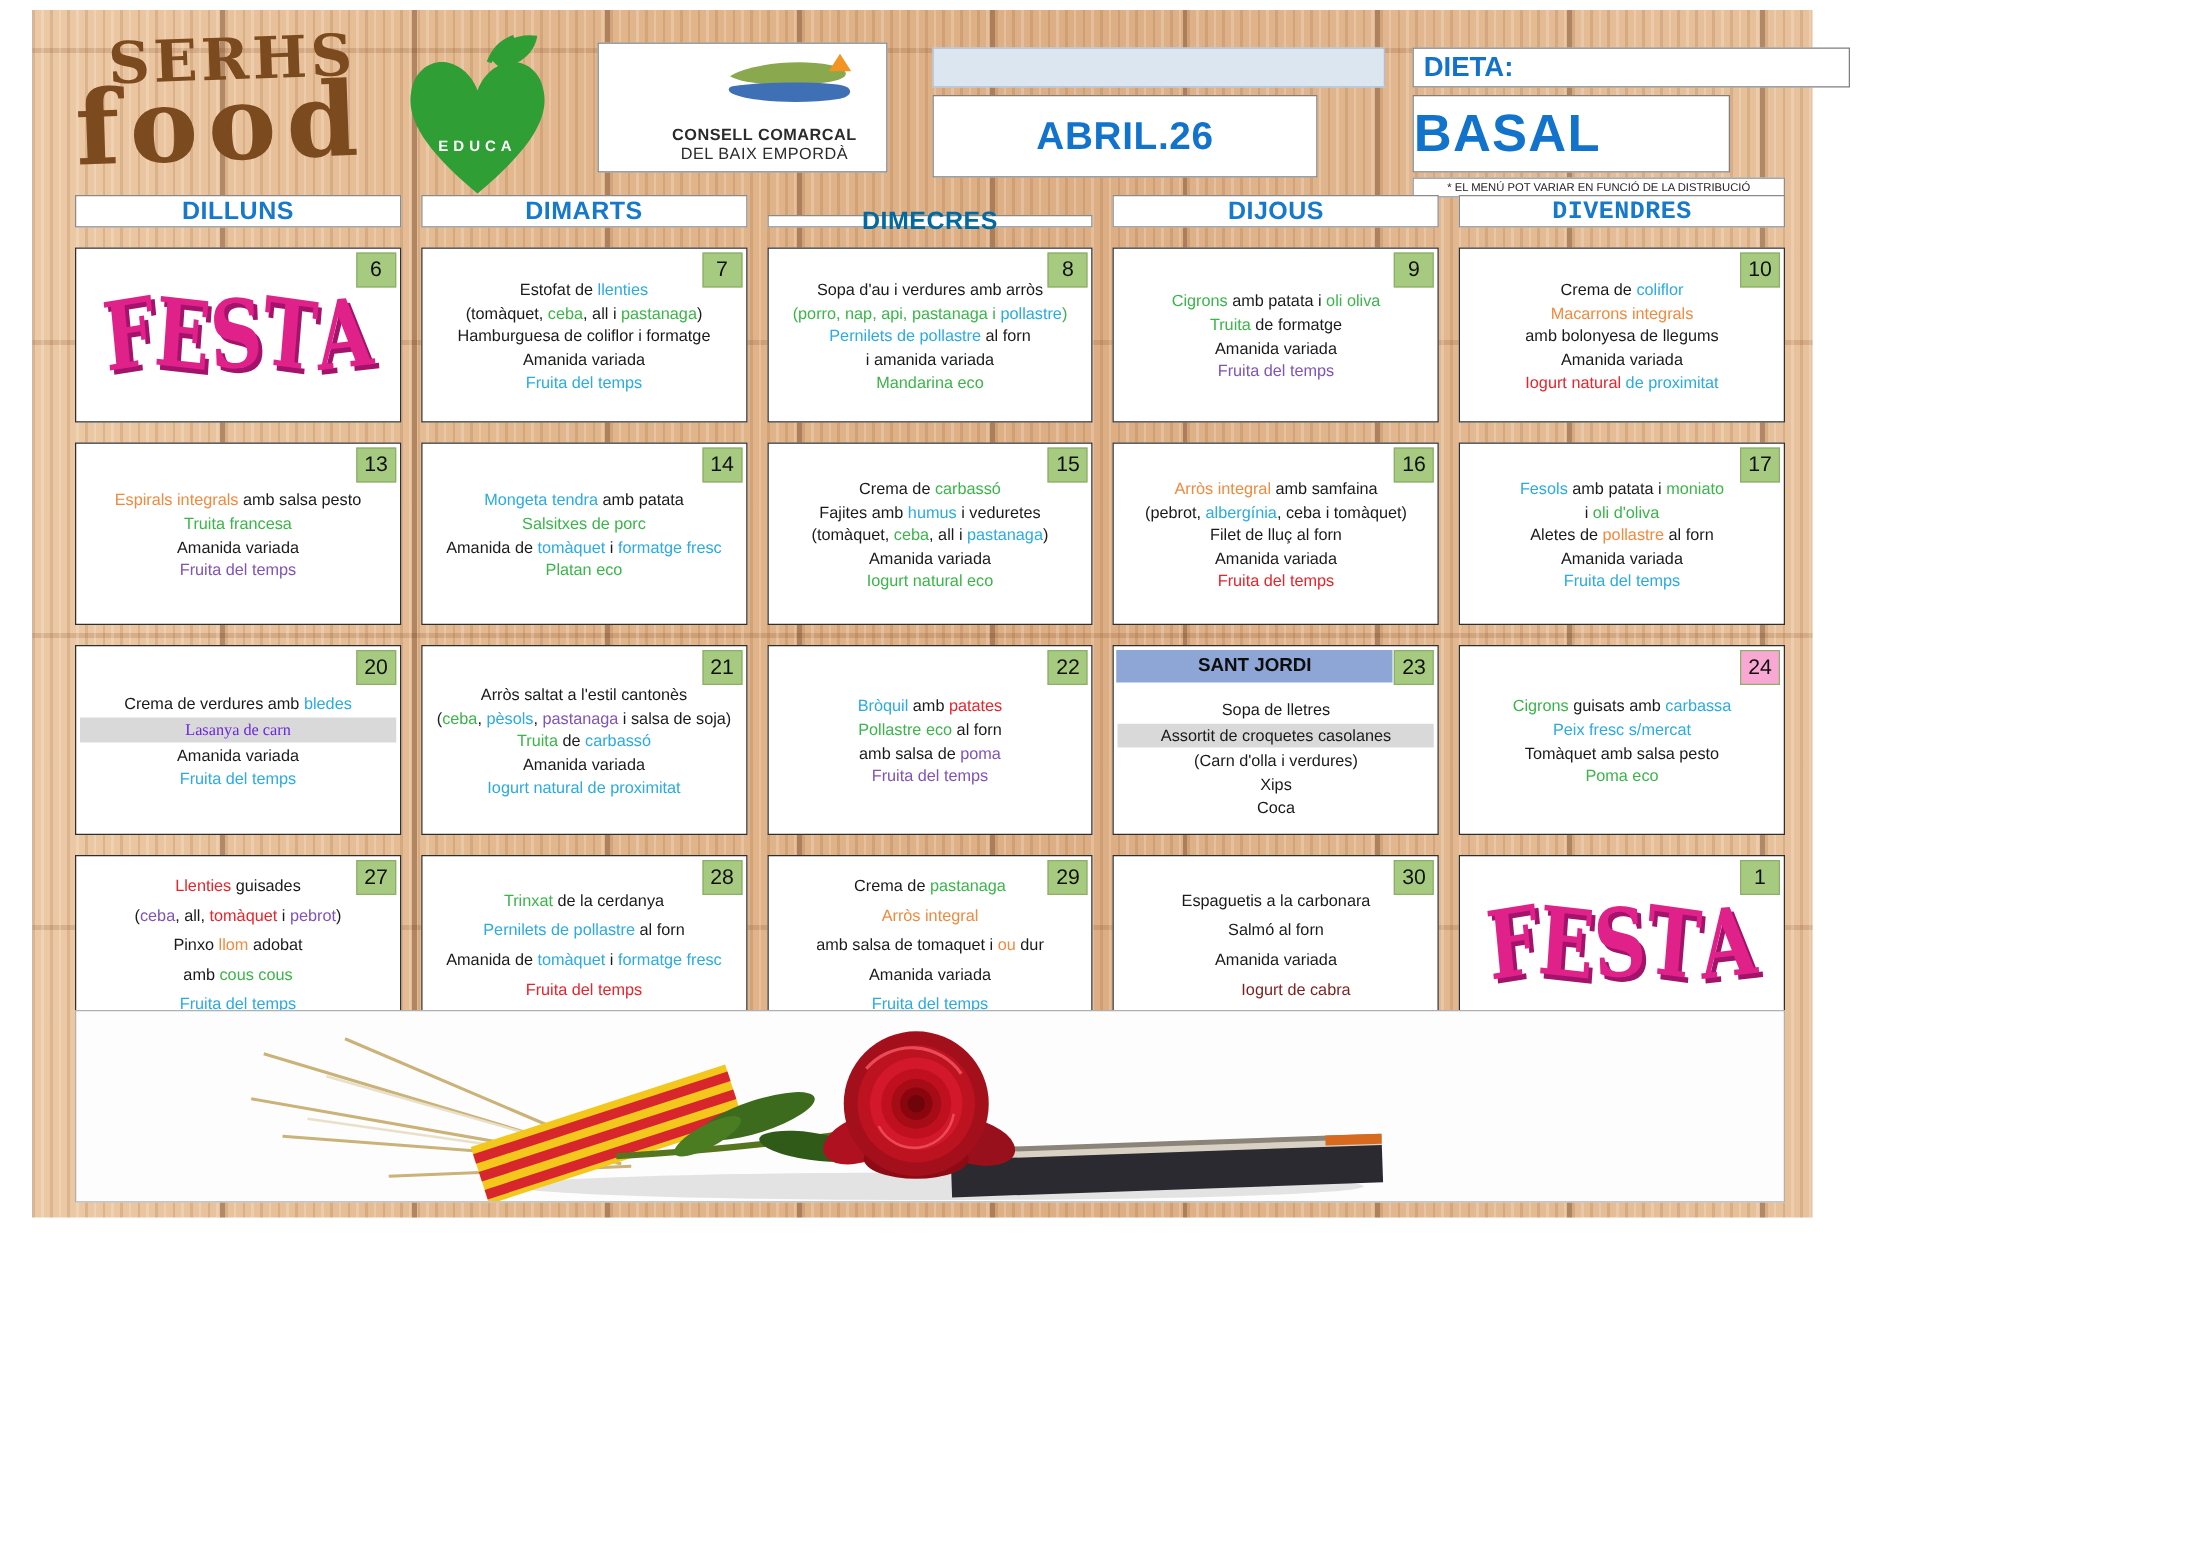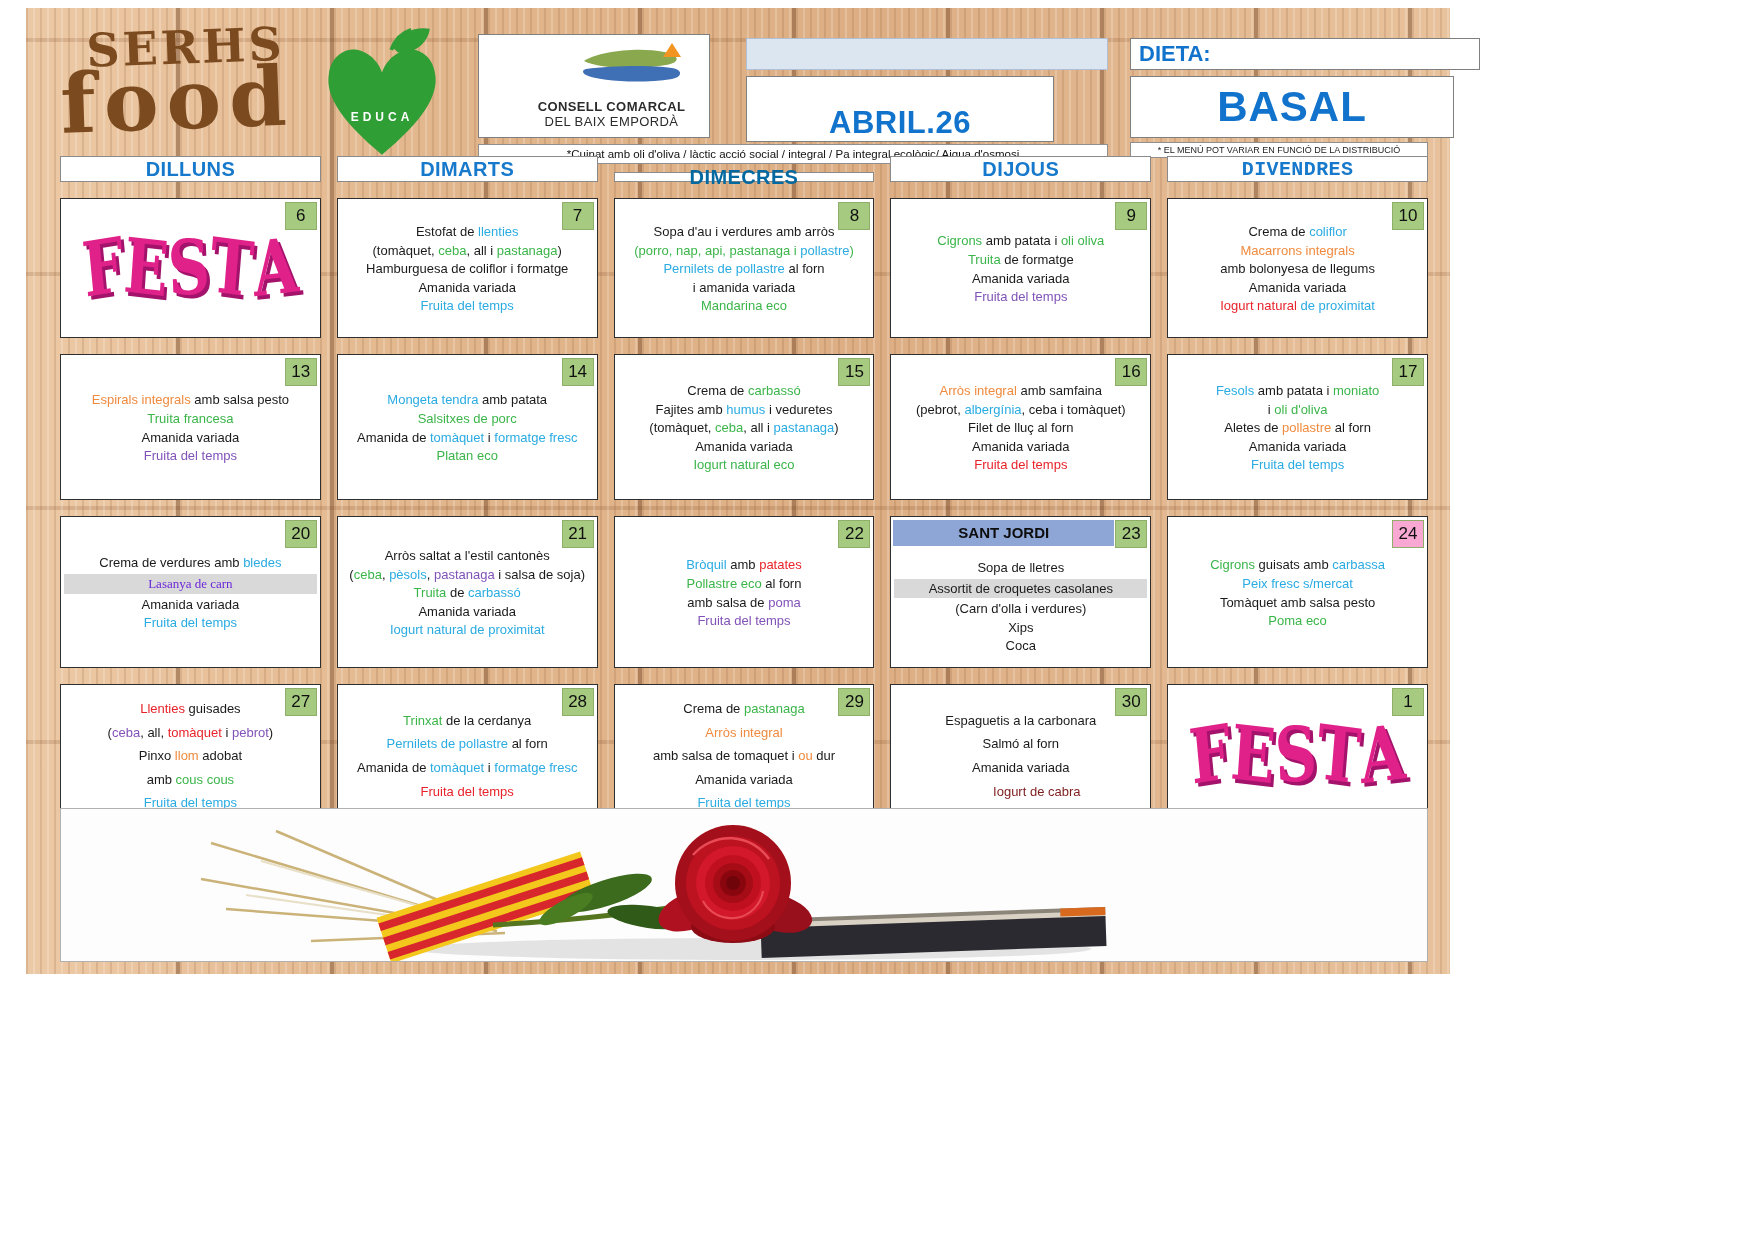--- a/index.html
+++ b/index.html
@@ -20,27 +20,27 @@
          transform:rotate(-2deg);line-height:1;}
   #brand .t1{font-family:"DejaVu Serif",serif;font-weight:bold;font-size:46px;letter-spacing:3px;margin-left:28px;}
   #brand .t2{font-family:"DejaVu Serif",serif;font-weight:bold;font-size:82px;letter-spacing:8px;margin-top:-12px;}
   #educa{position:absolute;left:288px;top:18px;width:136px;height:146px;}
   #educa .word{position:absolute;left:50%;top:62%;transform:translate(-50%,-50%);
                color:#fff;font-weight:bold;font-size:12px;letter-spacing:4px;}
   #consell{left:452px;top:26px;width:232px;height:104px;text-align:center;padding-left:35px;}
   #consell .l1{font-weight:bold;font-size:13px;color:#2b2b2b;margin-top:2px;letter-spacing:.4px;}
   #consell .l2{font-size:13px;color:#2b2b2b;letter-spacing:.4px;}
   #bluebar{left:720px;top:30px;width:362px;height:32px;background:#dce6f1;border:1px solid #aebfd6;}
-  #monthbox{left:720px;top:68px;width:308px;height:66px;display:flex;align-items:flex-end;justify-content:center;}
+  #monthbox{left:720px;top:68px;width:308px;height:66px;display:flex;align-items:center;justify-content:center;}
   #monthbox span{color:#1273cc;font-weight:bold;font-size:31px;letter-spacing:.5px;}
   #footnote-c{left:452px;top:136px;width:630px;height:20px;display:flex;align-items:center;justify-content:center;
               font-size:11.5px;color:#111;border:1px solid #8f8f8f;}
   #dietabox{left:1104px;top:30px;width:350px;height:32px;display:flex;align-items:center;}
   #dietabox span{color:#1273cc;font-weight:bold;font-size:22px;padding-left:8px;}
-  #basalbox{left:1104px;top:68px;width:324px;height:62px;display:flex;align-items:center;justify-content:center;}
+  #basalbox{left:1104px;top:68px;width:254px;height:62px;display:flex;align-items:center;}
   #basalbox span{color:#1273cc;font-weight:bold;font-size:42px;letter-spacing:1px;}
   #footnote-r{left:1104px;top:134px;width:298px;height:16px;display:flex;align-items:center;justify-content:center;
               font-size:9px;color:#222;border:1px solid #8f8f8f;white-space:nowrap;}
   
   #grid{position:absolute;left:34px;top:148px;width:1368px;display:grid;
         grid-template-columns:repeat(5,1fr);grid-template-rows:26px 140px 146px 152px 142px;
         column-gap:10px;row-gap:11px;gap:16px;}
   .day-h{background:#fff;border:1px solid #8a8a8a;display:flex;align-items:center;justify-content:center;
          font-weight:bold;font-size:20px;letter-spacing:.4px;}
   .cell{position:relative;background:#fff;border:1px solid #2f2f2f;display:flex;flex-direction:column;
@@ -92,21 +92,20 @@
       <div class="l1">CONSELL COMARCAL</div>
       <div class="l2">DEL BAIX EMPORDÀ</div>
     </div>
 
     <div id="bluebar" class="box"></div>
 
     <div id="monthbox" class="box">
       <span>ABRIL.26</span>
     </div>
 
-    <div id="footnote-c" class="box">*Cuinat amb oli d'oliva / làctic acció social / integral /  Pa integral  ecològic/ Aigua d'osmosi</div>
 
     <div id="dietabox" class="box">
       <span>DIETA:</span>
     </div>
     <div id="basalbox" class="box">
       <span>BASAL</span>
     </div>
     <div id="footnote-r" class="box">* EL MENÚ POT VARIAR EN FUNCIÓ DE LA DISTRIBUCIÓ</div>
 
     <div id="grid">

